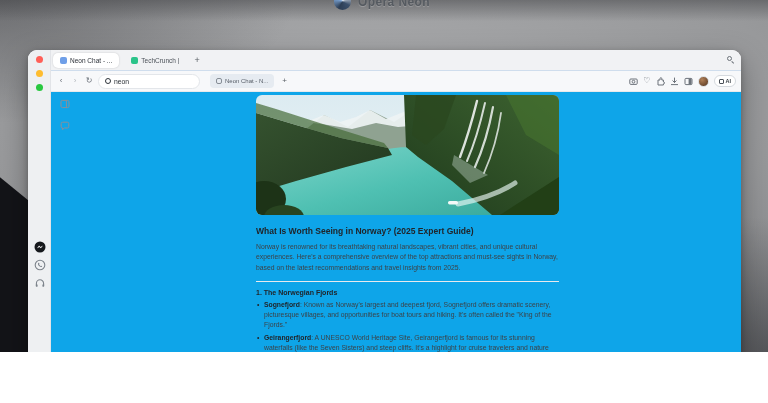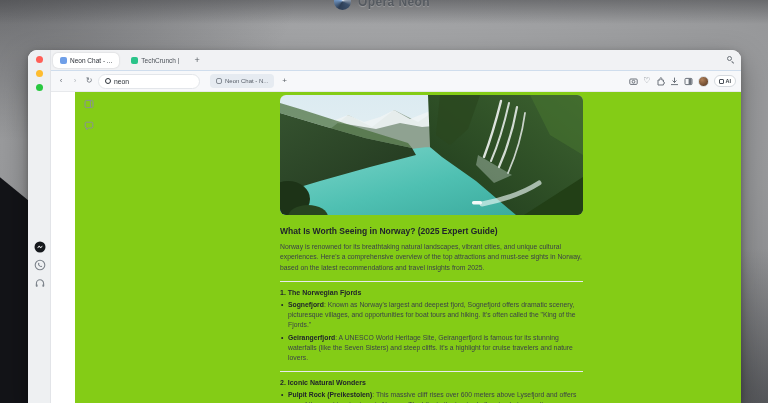--- a/index.html
+++ b/index.html
@@ -1,19 +1,19 @@
 <!DOCTYPE html>
 <html><head>
 <meta charset="utf-8">
 <style>
   * { margin:0; padding:0; box-sizing:border-box; }
   html,body { width:768px; height:403px; }
   body { font-family:"Liberation Sans", sans-serif; overflow:hidden; }
 
-  .stage { position:relative; width:768px; height:403px; overflow:hidden;
+  .stage { position:relative; width:768px; height:352px; overflow:hidden;
     background:
       radial-gradient(130% 110% at 48% 28%, #aaabad 0%, #98999b 42%, #7e7f82 78%, #6a6b6e 100%);
   }
   .stage::before { content:""; position:absolute; inset:0;
     background:
       linear-gradient(180deg, rgba(70,71,74,.55) 0%, rgba(70,71,74,0) 6%),
       radial-gradient(60% 55% at 100% 100%, rgba(35,37,41,.45) 0%, rgba(35,37,41,0) 70%),
       radial-gradient(55% 50% at 0% 0%, rgba(55,56,60,.45) 0%, rgba(55,56,60,0) 70%);
     pointer-events:none; }
   .corner-wedge { position:absolute; left:0; top:0; width:768px; height:403px;
@@ -68,21 +68,21 @@
   .addr-icons { display:flex; align-items:center; gap:5px; }
   .addr-icons svg { display:block; }
   .avatar { width:11px; height:11px; border-radius:50%;
     background:radial-gradient(circle at 35% 30%, #b08058 0%, #7d5638 55%, #4f3322 100%);
     border:1px solid #d8dbdf; }
   .ai-pill { display:flex; align-items:center; gap:2px; height:12px; padding:0 4px;
     border:1px solid #d5d9de; border-radius:7px; background:#fff; }
   .ai-pill .sq { width:5px; height:5px; border:1px solid #4a5058; border-radius:1px; }
   .ai-pill .txt { font-size:5.5px; color:#3c4248; font-weight:600; }
 
-  .content { position:relative; flex:1; background:#84cc16; overflow:hidden;margin-left:24px; }
+  .content { position:relative; flex:1; background:#0ea5e9; overflow:hidden; }
   .page-sidebar { position:absolute; left:0; top:0; width:28px; height:100%; }
   .ps-ico { position:absolute; left:9px; }
   .ps-ico svg { display:block; }
 
   .article { position:absolute; left:205px; top:3px; width:303px; color:#3c4248; }
   .hero { width:303px; height:120px; border-radius:6px; overflow:hidden; display:block; }
   .a-title { font-size:8.5px; font-weight:700; color:#20252b; margin:11px 0 6px; }
   .a-intro { font-size:6.8px; line-height:1.52; }
   .a-div { border:0; border-top:1px solid #e8eaee; margin:8px 0 7px; }
   .a-h2 { font-size:7px; font-weight:700; color:#20252b; margin-bottom:4px; }

